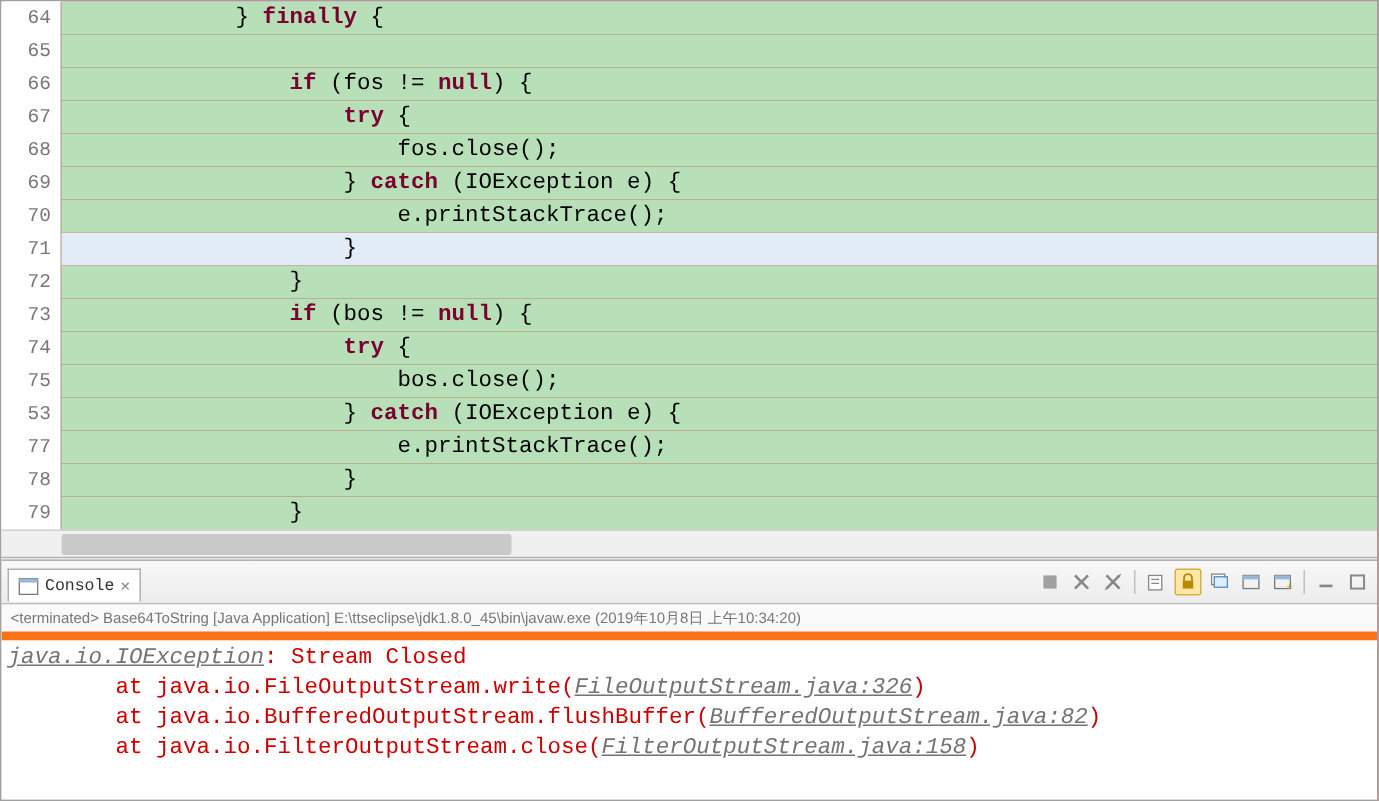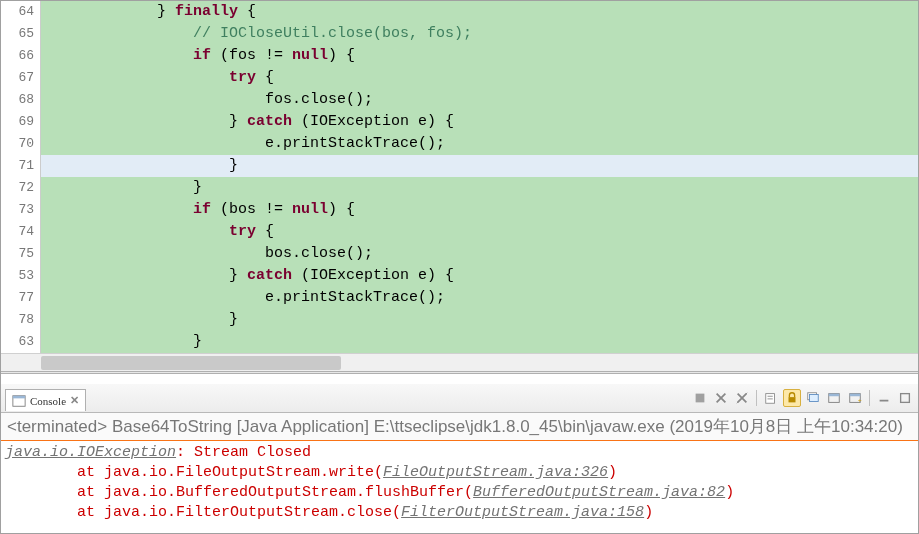--- a/index.html
+++ b/index.html
@@ -68,23 +68,22 @@
   border-top: 1px solid #b0b0b0;
   border-bottom: 1px solid #b0b0b0;
 }
 .console-tab-bar {
   height: 26px;
   background: linear-gradient(#f8f8f8, #ececec);
   border-bottom: 1px solid #b8b8b8;
   display: flex;
   align-items: center;
   padding: 14px 4px;
-  font-family: Liberation Serif, serif;
+  font-family: Liberation Mono, monospace;
   font-size: 11px;
-  margin-top: 10px;
 }
 .tab {
   display: flex;
   align-items: center;
   gap: 4px;
   padding: 2px 6px;
   background: #fff;
   border: 1px solid #b0b0b0;
   border-bottom: none;
   color: #333;
@@ -97,24 +96,24 @@
 .tbtn {
   width: 18px; height: 18px;
   display: flex; align-items: center; justify-content: center;
   border-radius: 2px;
   color: #555;
 }
 .tbtn svg { width: 14px; height: 14px; }
 .sep { width: 1px; height: 16px; background: #c0c0c0; margin: 0 2px; }
 .console-status {
   font-family: "Segoe UI", Tahoma, sans-serif;
-  font-size: 17px;
+  font-size: 10px;
   color: #777;
   padding: 2px 6px;
-  border-bottom: 1px solid #f97316;
+  border-bottom: 6px solid #f97316;
   background: #fafafa;
 }
 .console-body {
   flex: 1;
   font-size: 15px;
   line-height: 20px;
   padding: 2px 4px;
   background: #fff;
   overflow: hidden;
 }
@@ -136,25 +135,25 @@
         <div class="ln">69</div>
         <div class="ln">70</div>
         <div class="ln">71</div>
         <div class="ln">72</div>
         <div class="ln">73</div>
         <div class="ln">74</div>
         <div class="ln">75</div>
         <div class="ln">53</div>
         <div class="ln">77</div>
         <div class="ln">78</div>
-        <div class="ln">63</div>
+        <div class="ln">79</div>
       </div>
     <div class="code" id="code">
         <div class="row hl"><span class="pn">            </span><span class="pn">}</span><span class="pn"> </span><span class="kw">finally</span><span class="pn"> {</span></div>
-        <div class="row hl"><span class="pn">                </span><span class="cm">// IOCloseUtil.close(bos, fos);</span></div>
+        <div class="row hl"><span class="pn">                </span></div>
         <div class="row hl"><span class="pn">                </span><span class="kw">if</span><span class="pn"> (fos != </span><span class="kw">null</span><span class="pn">) {</span></div>
         <div class="row hl"><span class="pn">                    </span><span class="kw">try</span><span class="pn"> {</span></div>
         <div class="row hl"><span class="pn">                        fos.close();</span></div>
         <div class="row hl"><span class="pn">                    } </span><span class="kw">catch</span><span class="pn"> (IOException e) {</span></div>
         <div class="row hl"><span class="pn">                        e.printStackTrace();</span></div>
         <div class="row cur"><span class="pn">                    }</span></div>
         <div class="row hl"><span class="pn">                }</span></div>
         <div class="row hl"><span class="pn">                </span><span class="kw">if</span><span class="pn"> (bos != </span><span class="kw">null</span><span class="pn">) {</span></div>
         <div class="row hl"><span class="pn">                    </span><span class="kw">try</span><span class="pn"> {</span></div>
         <div class="row hl"><span class="pn">                        bos.close();</span></div>

